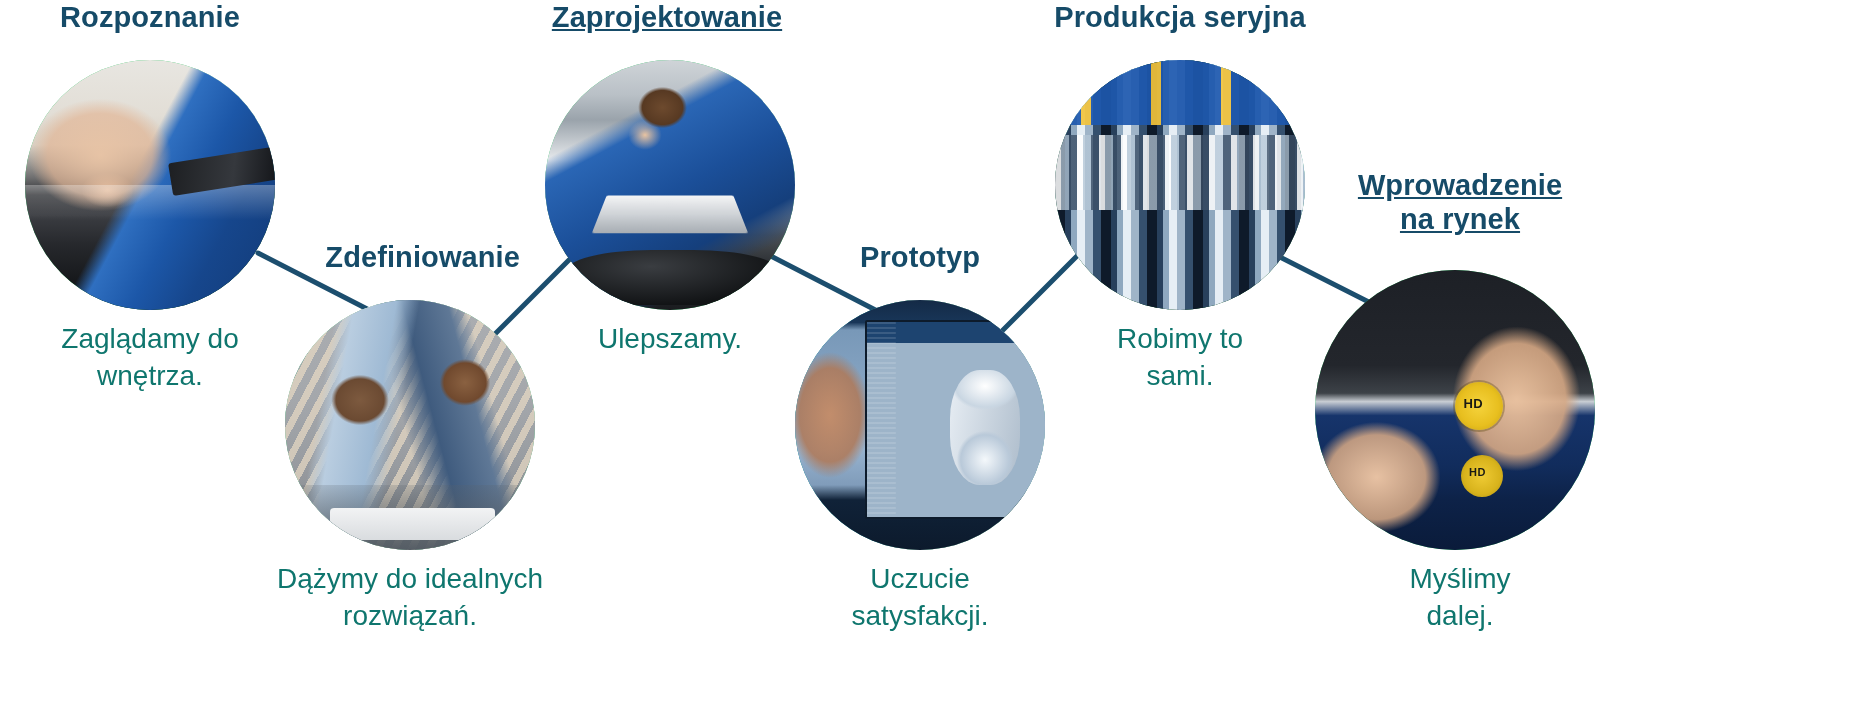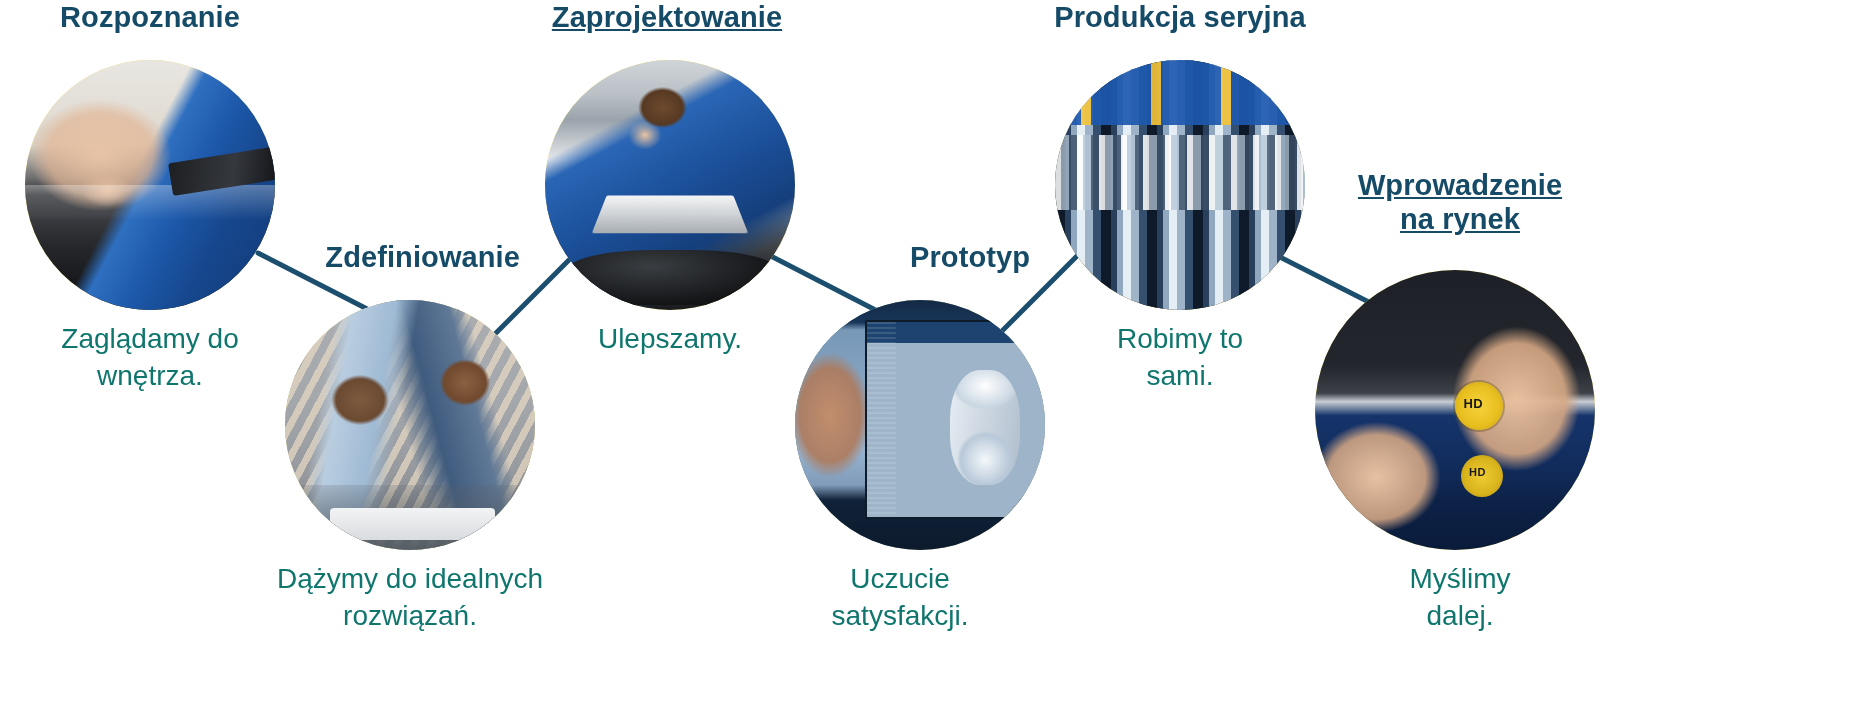--- a/index.html
+++ b/index.html
@@ -13,21 +13,21 @@
   }
   .stage{position:absolute;left:0;top:0;width:1869px;height:678px;}
 
   
   .lines{position:absolute;left:0;top:0;width:1869px;height:705px;z-index:1;}
 
   
   .node{position:absolute;z-index:2;}
   .circle{
     position:absolute;border-radius:50%;overflow:hidden;
-    background:#fde047;
+    background:#22c55e;
   }
   .circle .ph{position:absolute;left:0;top:0;width:100%;height:100%;}
 
   
   .heading{
     position:absolute;z-index:4;
     color:#164B68;
     font-weight:bold;
     font-size:29px;
     line-height:1.18;
@@ -232,22 +232,22 @@
     </div>
   </div>
   <div class="heading" style="left:532px;top:0px;width:270px;text-decoration:underline;">Zaprojektowanie</div>
   <div class="caption" style="left:530px;top:320px;width:280px;">Ulepszamy.</div>
 
   <div class="node">
     <div class="circle" style="left:795px;top:300px;width:250px;height:250px;">
       <div class="ph ph-cad"></div>
     </div>
   </div>
-  <div class="heading" style="left:810px;top:240px;width:220px;text-align:right;">Prototyp</div>
-  <div class="caption" style="left:760px;top:560px;width:280px;text-align:center;">Uczucie
+  <div class="heading" style="left:810px;top:240px;width:220px;">Prototyp</div>
+  <div class="caption" style="left:780px;top:560px;width:280px;text-align:center;">Uczucie
 satysfakcji.</div>
 
   <div class="node">
     <div class="circle" style="left:1055px;top:60px;width:250px;height:250px;">
       <div class="ph ph-pistons"></div>
     </div>
   </div>
   <div class="heading" style="left:1040px;top:0px;width:280px;">Produkcja seryjna</div>
   <div class="caption" style="left:1040px;top:320px;width:280px;">Robimy to
 sami.</div>

